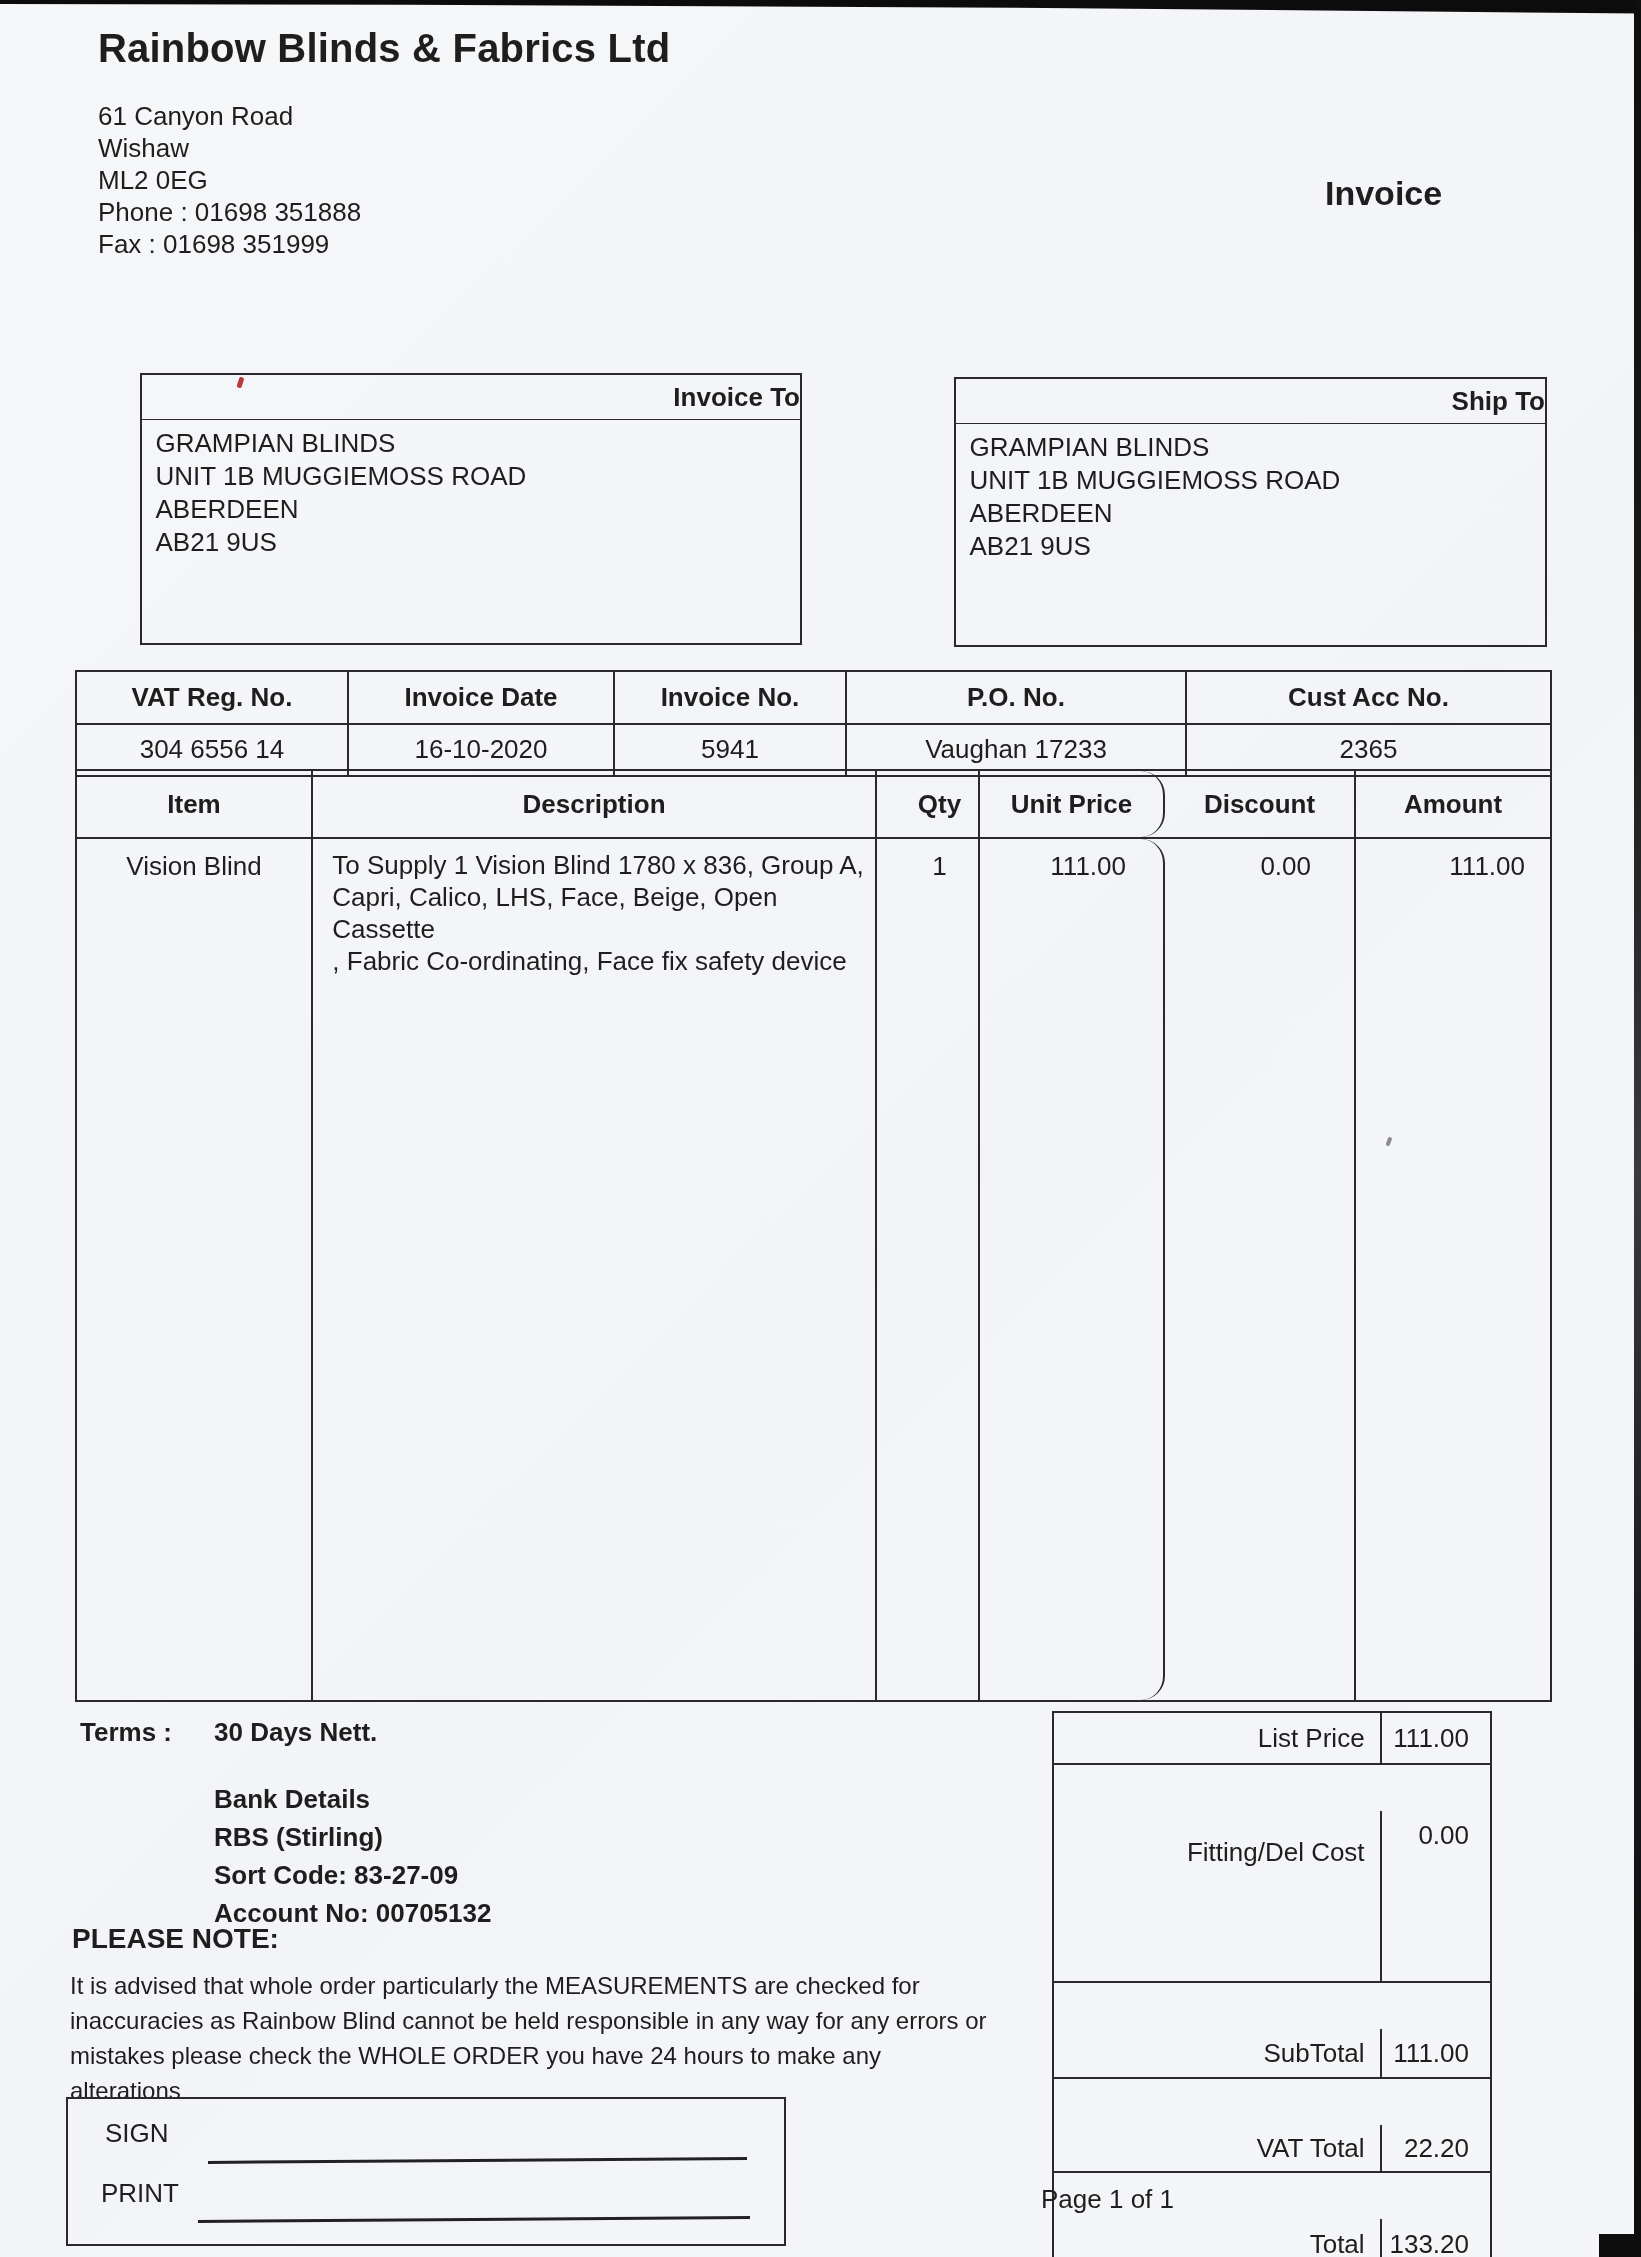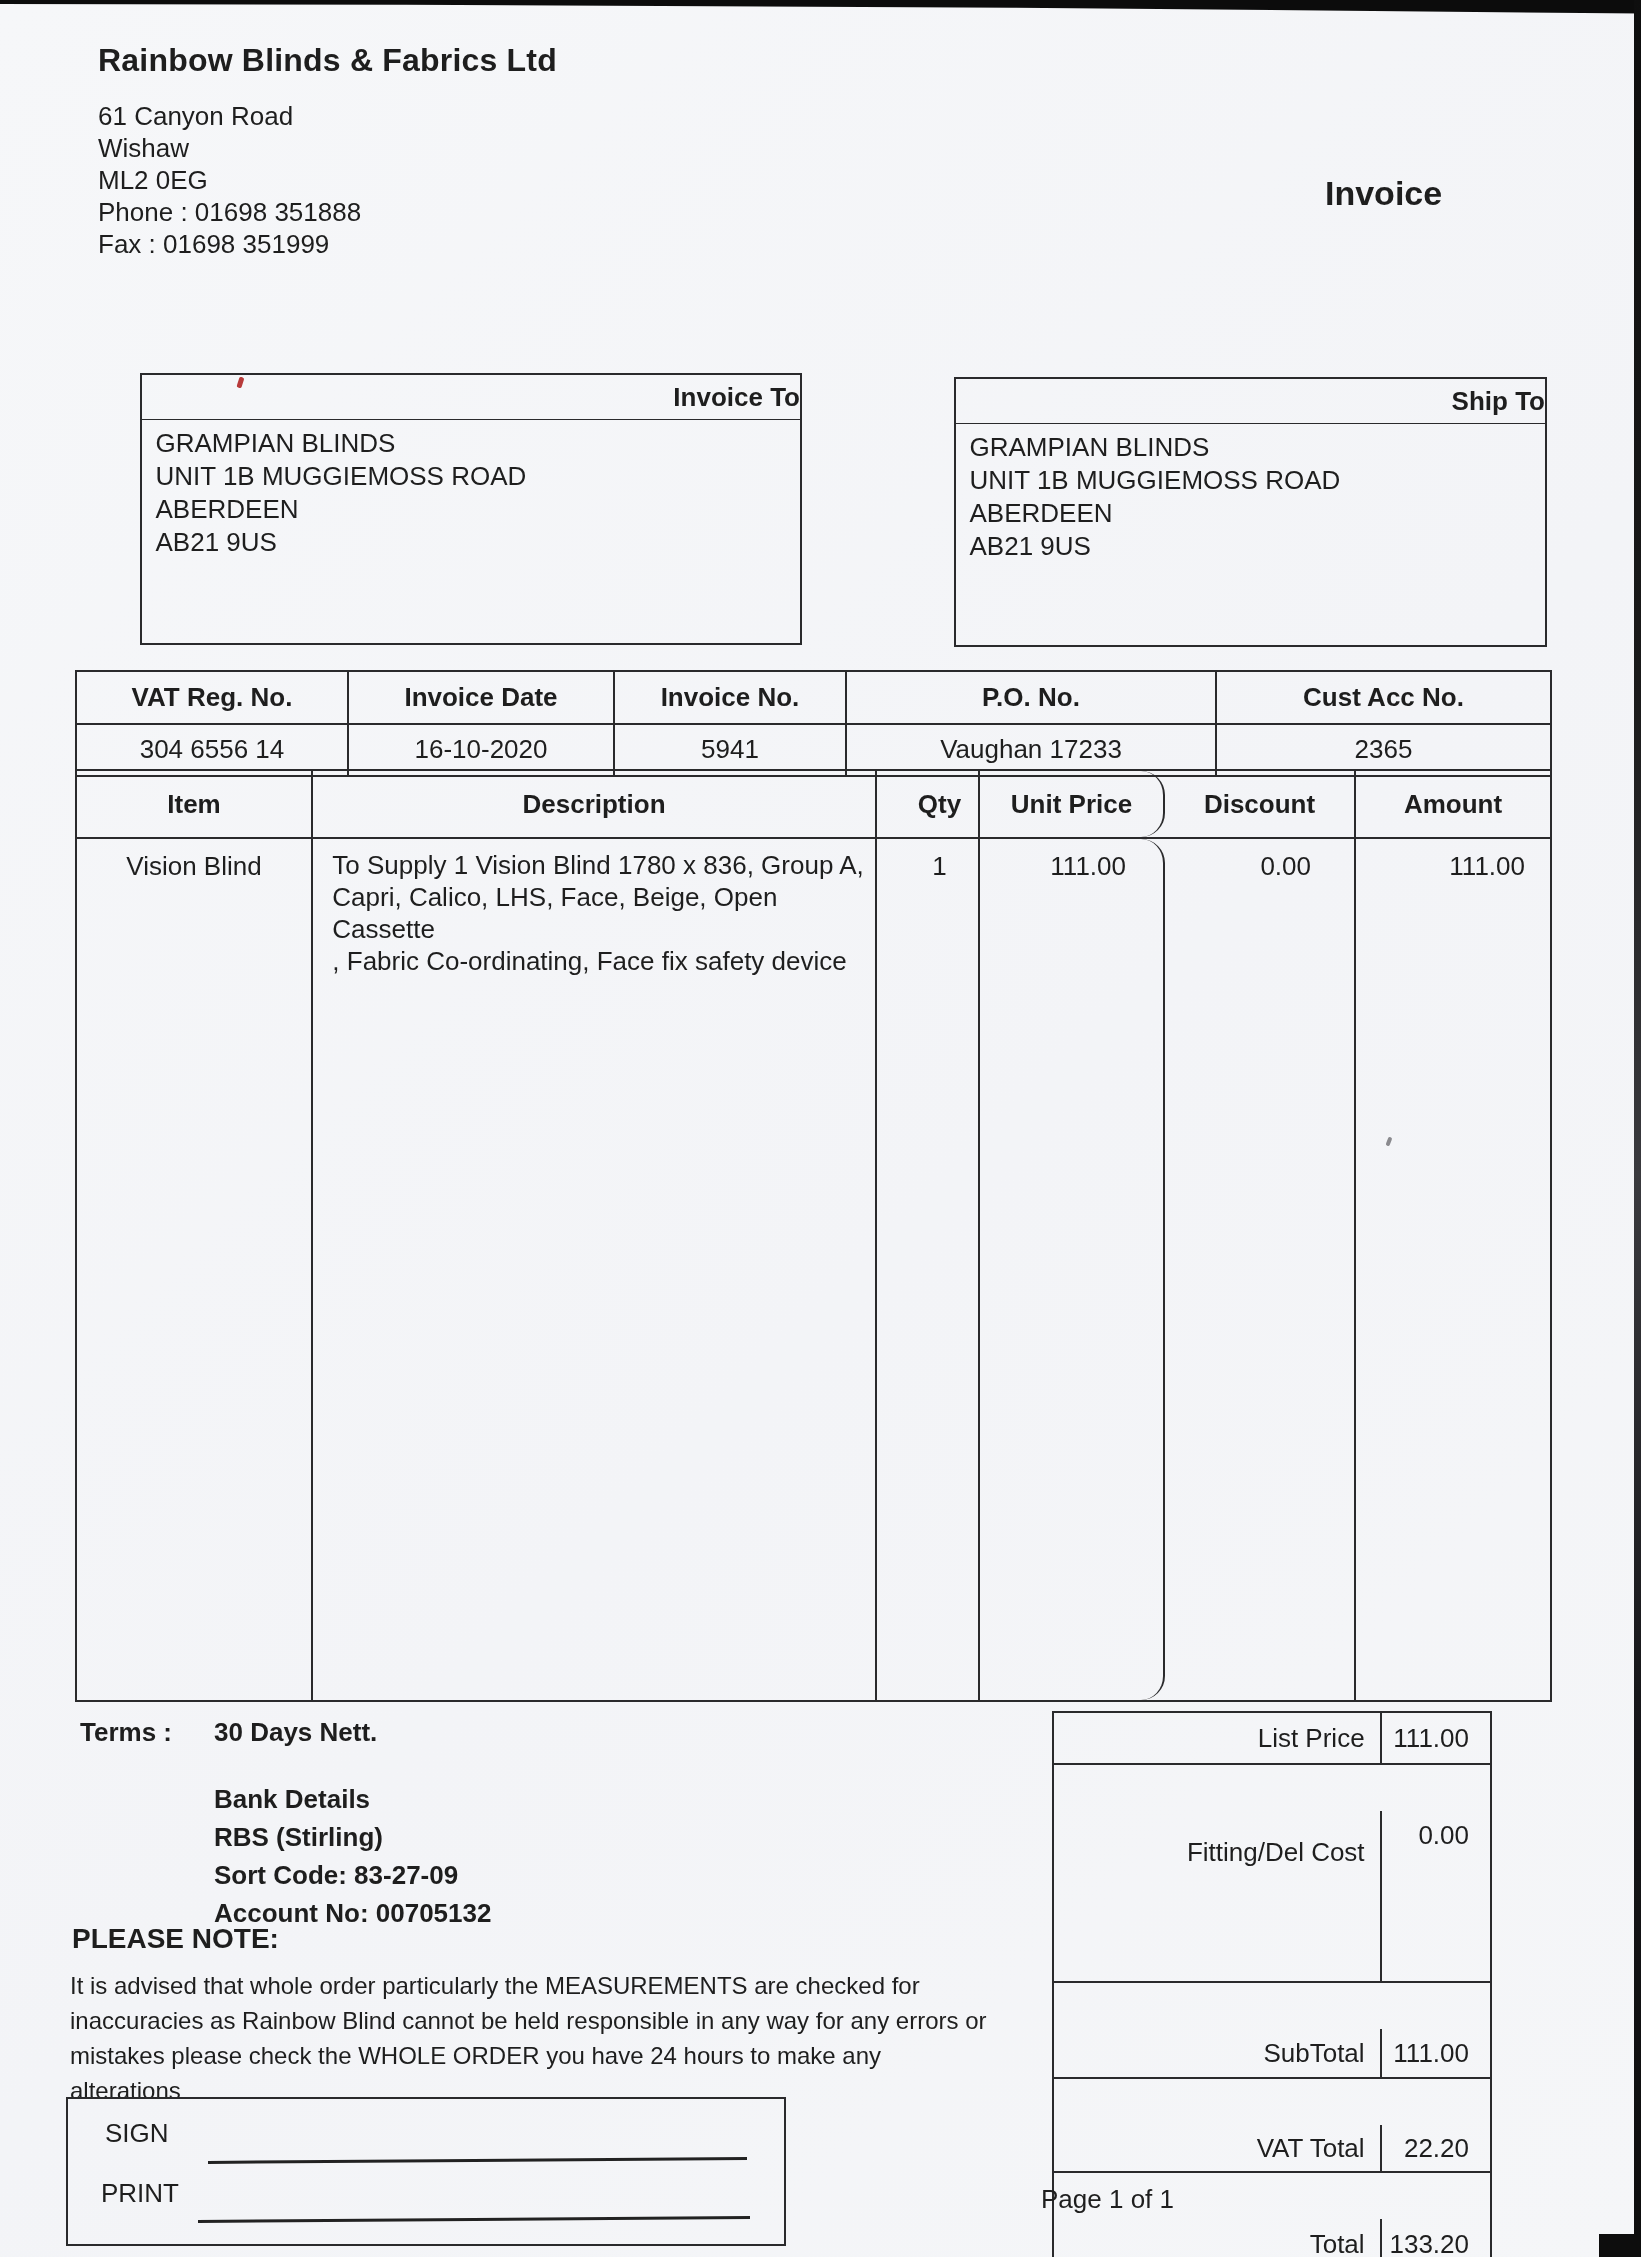--- a/index.html
+++ b/index.html
@@ -14,39 +14,39 @@
   
   .scan-top{left:0;top:0;width:1641px;height:15.4px;
     background:#0c0c0c;
     clip-path:polygon(0 0,1641px 0,1641px 13.5px,1014px 7.7px,406px 4.8px,0 3.9px);}
   .scan-right{right:0;top:0;width:6.8px;height:2257px;
     background:linear-gradient(180deg,#0e0e0e 0%,#1a1a1a 30%,#3a3a3e 52%,#17171a 75%,#0d0d0d 100%);}
   .scan-corner{left:1599px;top:2234px;width:42px;height:23px;background:#0d0d0d;}
   .red-mark{left:238px;top:377px;width:4.8px;height:10.6px;background:#b83b3b;transform:rotate(18deg);border-radius:1.9px;}
   .speck{left:1387px;top:1137px;width:3.9px;height:8.7px;background:#8a8a8e;transform:rotate(22deg);border-radius:1.9px;}
   
-  .company-name{left:98px;top:42px;font-size:32px;letter-spacing:0.2px;}
+  .company-name{left:98px;top:26px;font-size:40px;letter-spacing:0.2px;}
   .addr{left:98px;font-size:26px;line-height:32px;text-align:center;}
   .doc-title{left:1325px;top:174px;font-size:34px;}
   
   .box{border:2.9px solid #2a2a2c;}
   .box-head{border-bottom:1.9px solid #2a2a2c;font-size:26px;font-weight:bold;
     padding:6.8px 0 5.8px 13.5px;text-align:right;}
   .box-body{padding:7.7px 0 0 13.5px;font-size:26px;line-height:33px;}
   .inv-to{left:140px;top:373px;width:658px;height:268px;}
   .ship-to{left:954px;top:377px;width:589px;height:266px;}
   
   .meta{left:75px;top:670px;width:1473px;height:103px;border:2.9px solid #2a2a2c;
     display:flex;flex-direction:column;}
   .meta-row{display:flex;flex:1;}
   .meta-row.head{border-bottom:2.4px solid #2a2a2c;}
   .meta-cell{display:flex;align-items:center;justify-content:center;
     font-size:26px;border-right:2.4px solid #2a2a2c;box-sizing:border-box;}
   .meta-cell:last-child{border-right:none;}
-  .mc0{width:272px;} .mc1{width:266px;} .mc2{width:232px;} .mc3{width:370px;} .mc4{flex:1;}
+  .mc0{width:272px;} .mc1{width:266px;} .mc2{width:232px;} .mc3{width:340px;} .mc4{flex:1;}
   
   .items{left:75px;top:769px;width:1473px;height:929px;border:2.9px solid #2a2a2c;
     display:flex;flex-direction:column;box-sizing:content-box;}
   .items-head{display:flex;height:66px;border-bottom:2.9px solid #2a2a2c;}
   .items-body{display:flex;flex:1;}
   .icell{border-right:2.4px solid #2a2a2c;box-sizing:border-box;}
   .icell:last-child{border-right:none;}
   .ic0{width:236px;} .ic1{width:564px;} .ic2{width:103px;padding-left:24px;} .ic3{width:185px;border-radius:24px;} .ic4{width:191px;} .ic5{flex:1;}
   .ihead{display:flex;align-items:center;justify-content:center;font-size:26px;font-weight:bold;}
   .cell-center{font-size:26px;text-align:center;padding-top:11.6px;}

